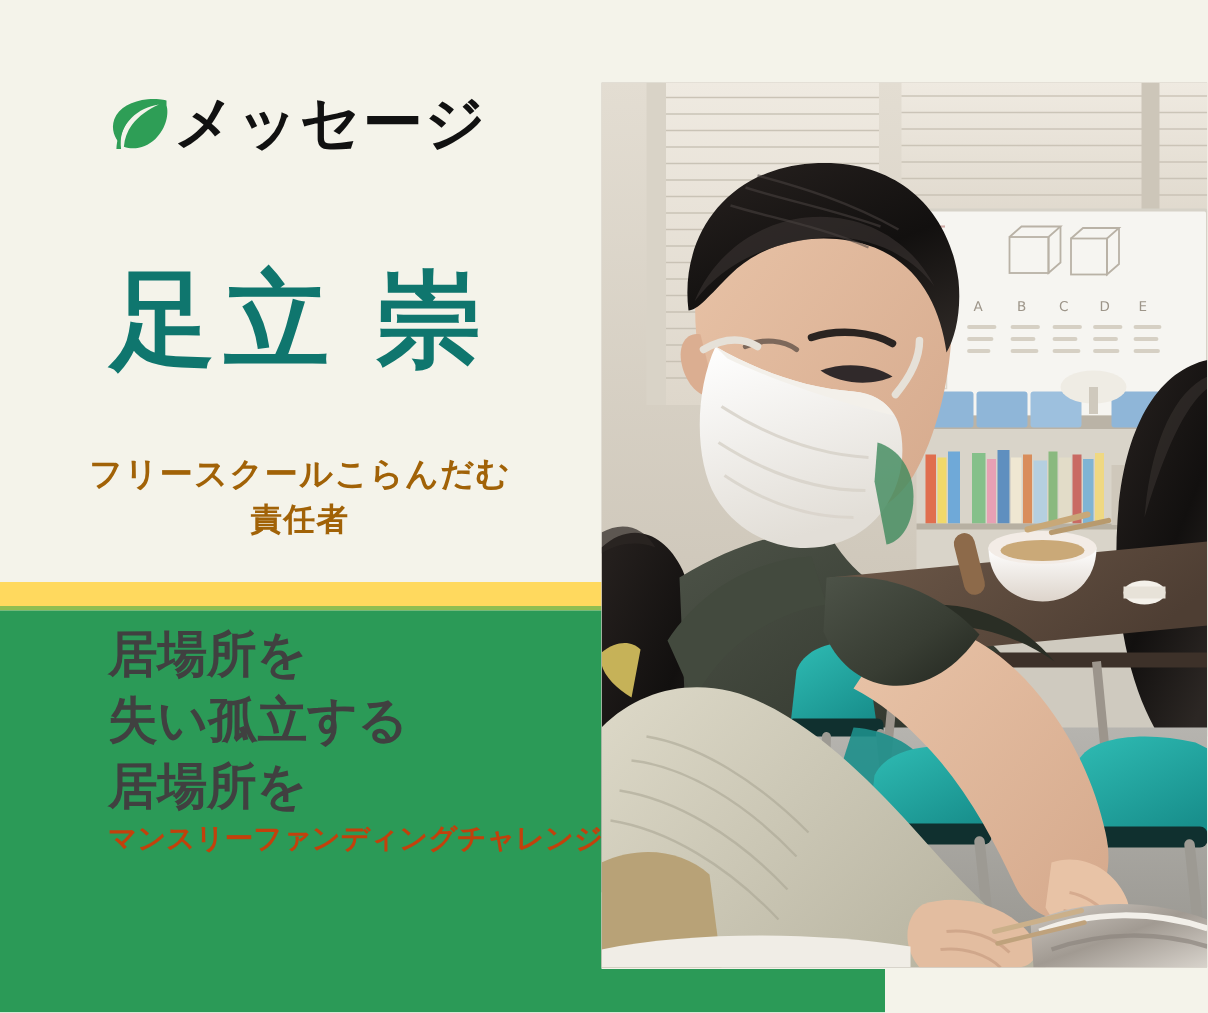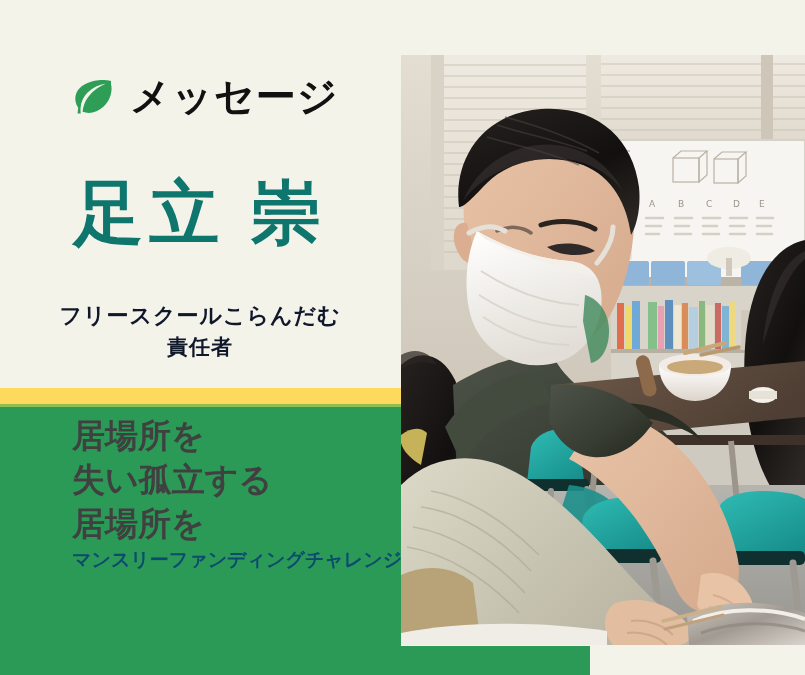--- a/index.html
+++ b/index.html
@@ -21,22 +21,21 @@
     overflow: hidden;
   }
 
   
   .brand {
     position: absolute;
     left: 68px;
     top: 58px;
     display: flex;
     align-items: center;
-    gap: 14px;
-    margin-top: 14px;
+    gap: 0;
   }
   .brand-leaf {
     width: 48px;
     height: 48px;
     display: block;
     flex: 0 0 auto;
   }
   .brand-label {
     font-size: 40px;
     font-weight: 700;
@@ -61,21 +60,21 @@
     white-space: nowrap;
   }
 
   
   .affiliation {
     position: absolute;
     left: 0;
     top: 300px;
     width: 400px;
     text-align: center;
-    color: #0f172a;
+    color: #a16207;
   }
   .affiliation-org {
     font-size: 22px;
     font-weight: 700;
     letter-spacing: 1px;
     line-height: 1.45;
     white-space: nowrap;
   }
   .affiliation-role {
     font-size: 21px;
@@ -132,21 +131,21 @@
     font-weight: 700;
     color: #404040;
     line-height: 1.33;
     letter-spacing: 0px;
     white-space: nowrap;
   }
   .headline-sub {
     margin-top: 4px;
     font-size: 19px;
     font-weight: 700;
-    color: #0c4a6e;
+    color: #c2410c;
     letter-spacing: 0px;
     line-height: 1.1;
     white-space: nowrap;
   }
 
   
   .photo {
     position: absolute;
     left: 401px;
     top: 55px;

